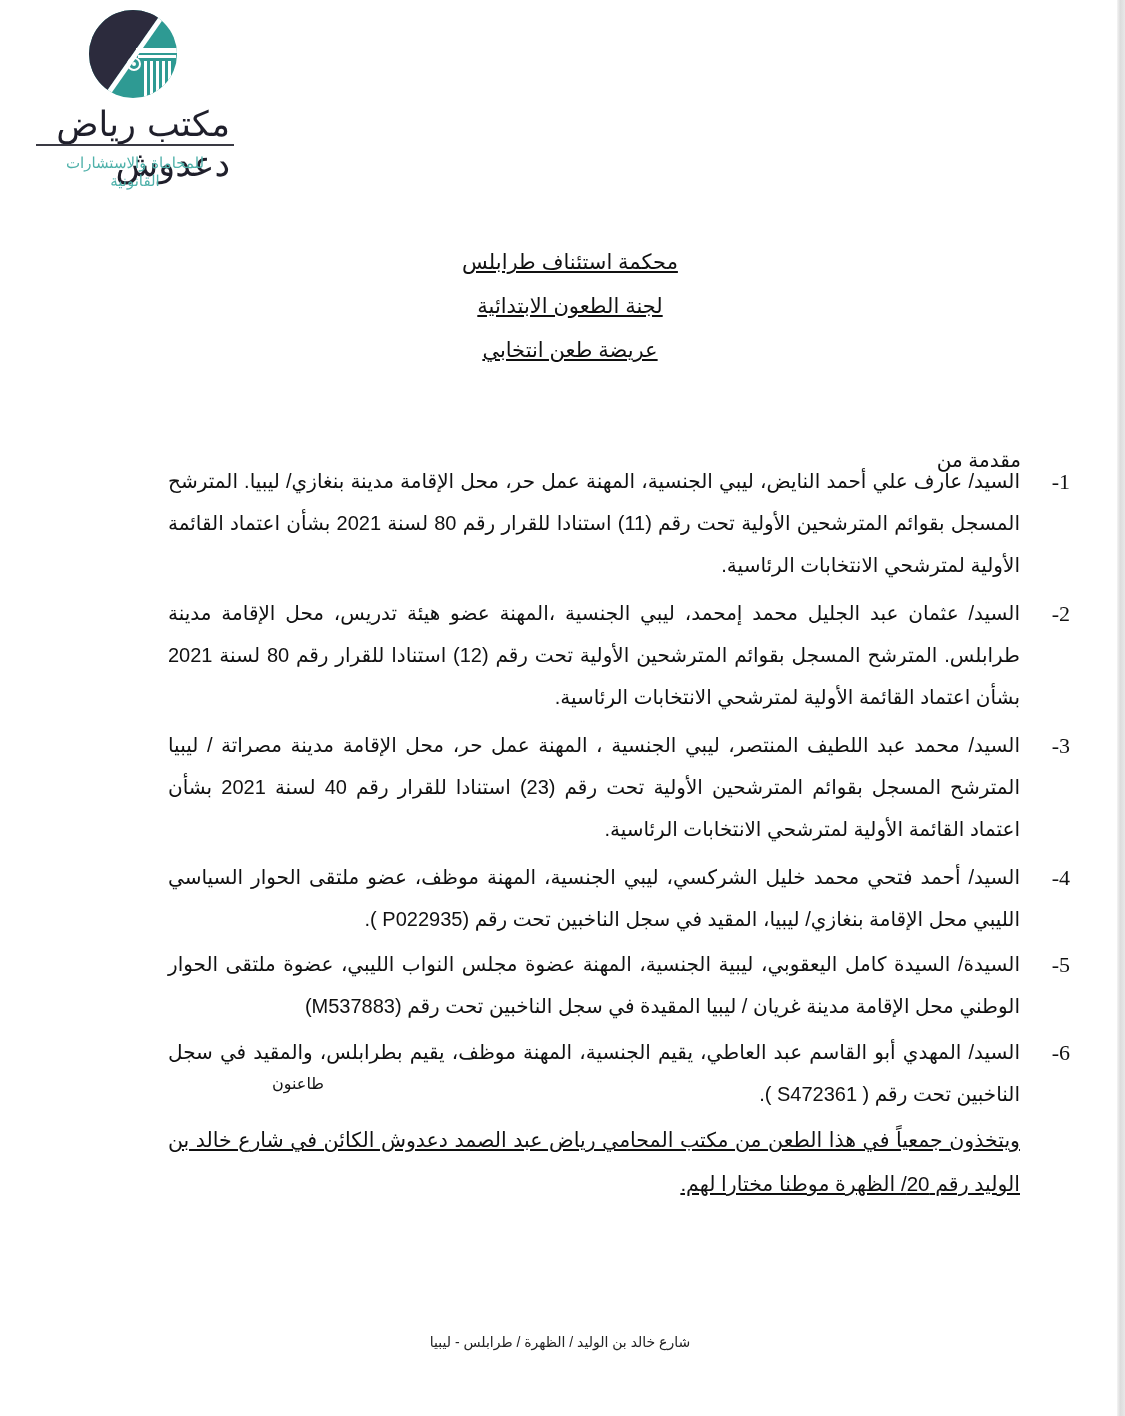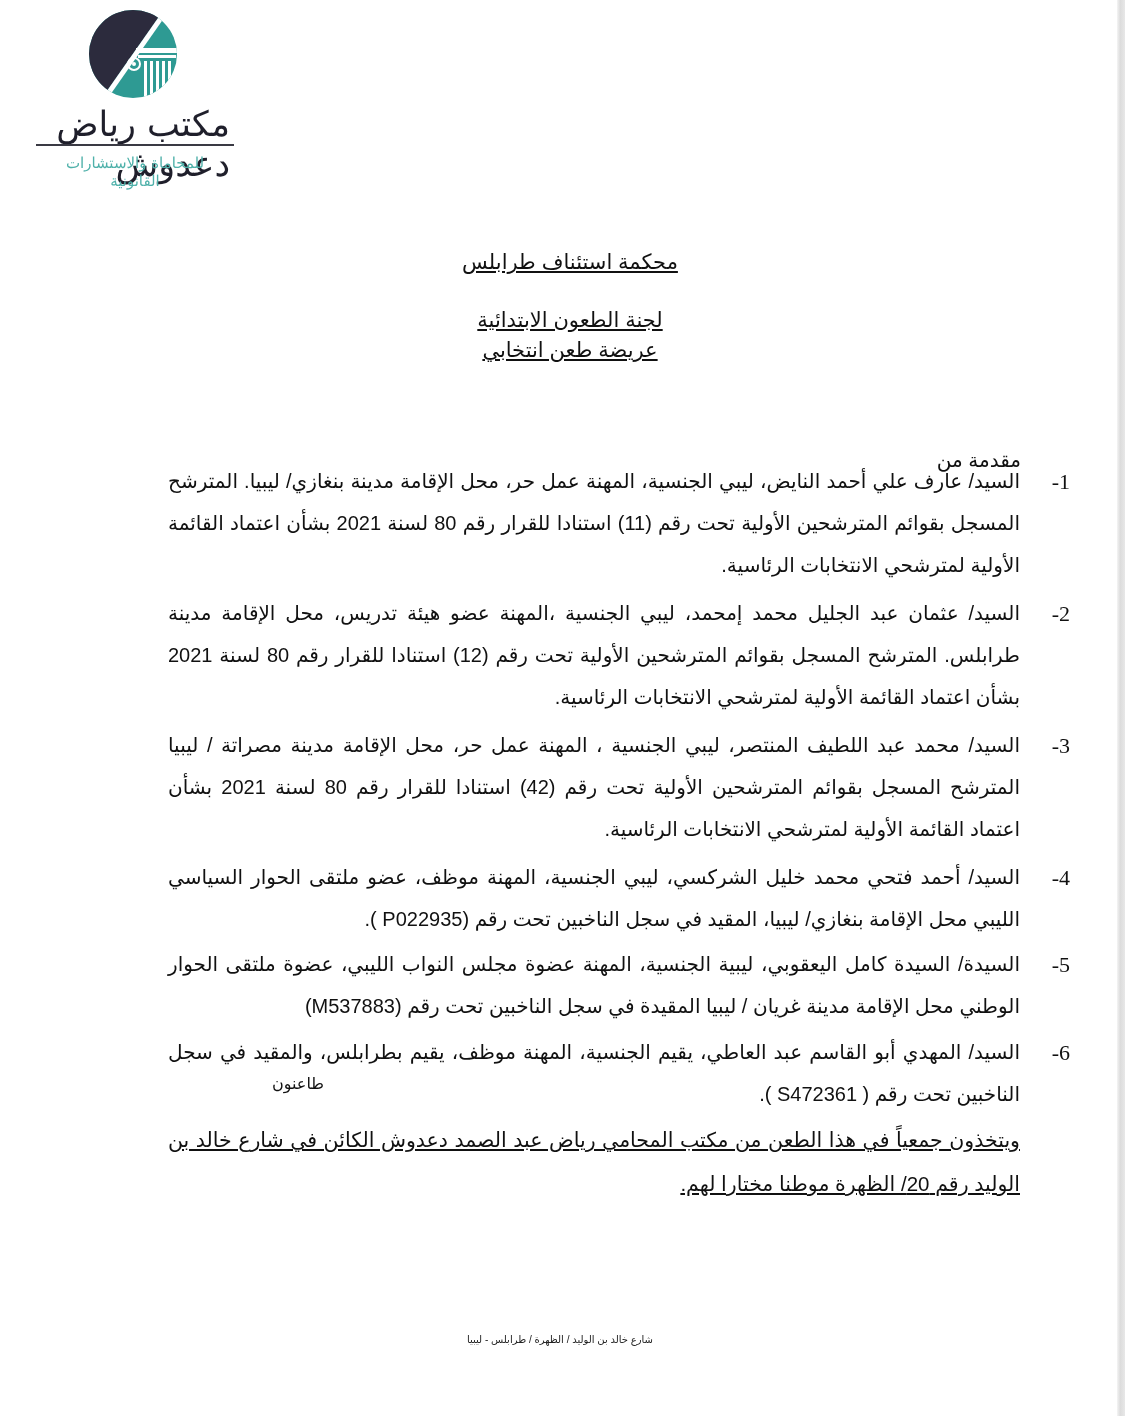--- a/index.html
+++ b/index.html
@@ -24,21 +24,21 @@
     .logo-sub {
       position: absolute; left: 10px; top: 146px; width: 190px; text-align: center;
       font-family: "DejaVu Serif", serif; font-size: 15px; color: #4fb1aa; direction: rtl;
     }
     
     .heading {
       position: absolute; left: 380px; width: 380px; text-align: center; direction: rtl;
       font-size: 21px; color: #111; text-decoration: underline;
     }
     .h1 { top: 250px; }
-    .h2 { top: 308px; }
+    .h2 { top: 294px; }
     .h3 { top: 338px; }
     
     .intro { position: absolute; right: 104px; top: 426px; font-size: 20px; direction: rtl; margin-top: 22px; }
     .body-text {
       position: absolute; left: 168px; width: 852px; direction: rtl;
       font-size: 20.5px; line-height: 43.5px; text-align: justify; text-align-last: right; text-decoration: underline;
     }
     .item { position: absolute; left: 168px; width: 902px; direction: rtl; }
     .item .num {
       position: absolute; right: 0; top: 0; width: 46px; text-align: right;
@@ -53,21 +53,21 @@
     .it3 { top: 724px; }
     .it4 { top: 856px; }
     .it5 { top: 943px; }
     .it6 { top: 1031px; }
     .appellants {
       position: absolute; left: 272px; top: 1074px; font-size: 16px; direction: rtl;
     }
     .closing { top: 1118px; }
     .footer {
       position: absolute; left: 330px; width: 460px; top: 1334px; text-align: center; direction: rtl;
-      font-size: 10px; color: #222;
+      font-size: 14px; color: #222;
     }
   </style>
 </head>
 <body>
 
 <div class="right-edge"></div>
 
 <div class="logo">
   <svg width="210" height="100" viewBox="0 0 210 100">
     <defs>
@@ -107,21 +107,21 @@
 <div class="item it1">
   <span class="num">1-</span>
   <div class="txt">السيد/ عارف علي أحمد النايض، ليبي الجنسية، المهنة عمل حر، محل الإقامة مدينة بنغازي/ ليبيا. المترشح المسجل بقوائم المترشحين الأولية تحت رقم (11) استنادا للقرار رقم 80 لسنة 2021 بشأن اعتماد القائمة الأولية لمترشحي الانتخابات الرئاسية.</div>
 </div>
 <div class="item it2">
   <span class="num">2-</span>
   <div class="txt">السيد/ عثمان عبد الجليل محمد إمحمد، ليبي الجنسية ،المهنة عضو هيئة تدريس، محل الإقامة مدينة طرابلس. المترشح المسجل بقوائم المترشحين الأولية تحت رقم (12) استنادا للقرار رقم 80 لسنة 2021 بشأن اعتماد القائمة الأولية لمترشحي الانتخابات الرئاسية.</div>
 </div>
 <div class="item it3">
   <span class="num">3-</span>
-  <div class="txt">السيد/ محمد عبد اللطيف المنتصر، ليبي الجنسية ، المهنة عمل حر، محل الإقامة مدينة مصراتة / ليبيا المترشح المسجل بقوائم المترشحين الأولية تحت رقم (42) استنادا للقرار رقم 80 لسنة 2021 بشأن اعتماد القائمة الأولية لمترشحي الانتخابات الرئاسية.</div>
+  <div class="txt">السيد/ محمد عبد اللطيف المنتصر، ليبي الجنسية ، المهنة عمل حر، محل الإقامة مدينة مصراتة / ليبيا المترشح المسجل بقوائم المترشحين الأولية تحت رقم (23) استنادا للقرار رقم 40 لسنة 2021 بشأن اعتماد القائمة الأولية لمترشحي الانتخابات الرئاسية.</div>
 </div>
 <div class="item it4">
   <span class="num">4-</span>
   <div class="txt">السيد/ أحمد فتحي محمد خليل الشركسي، ليبي الجنسية، المهنة موظف، عضو ملتقى الحوار السياسي الليبي محل الإقامة بنغازي/ ليبيا، المقيد في سجل الناخبين تحت رقم (P022935 ).</div>
 </div>
 <div class="item it5">
   <span class="num">5-</span>
   <div class="txt">السيدة/ السيدة كامل اليعقوبي، ليبية الجنسية، المهنة عضوة مجلس النواب الليبي، عضوة ملتقى الحوار الوطني محل الإقامة مدينة غريان / ليبيا المقيدة في سجل الناخبين تحت رقم (M537883)</div>
 </div>
 <div class="item it6">

